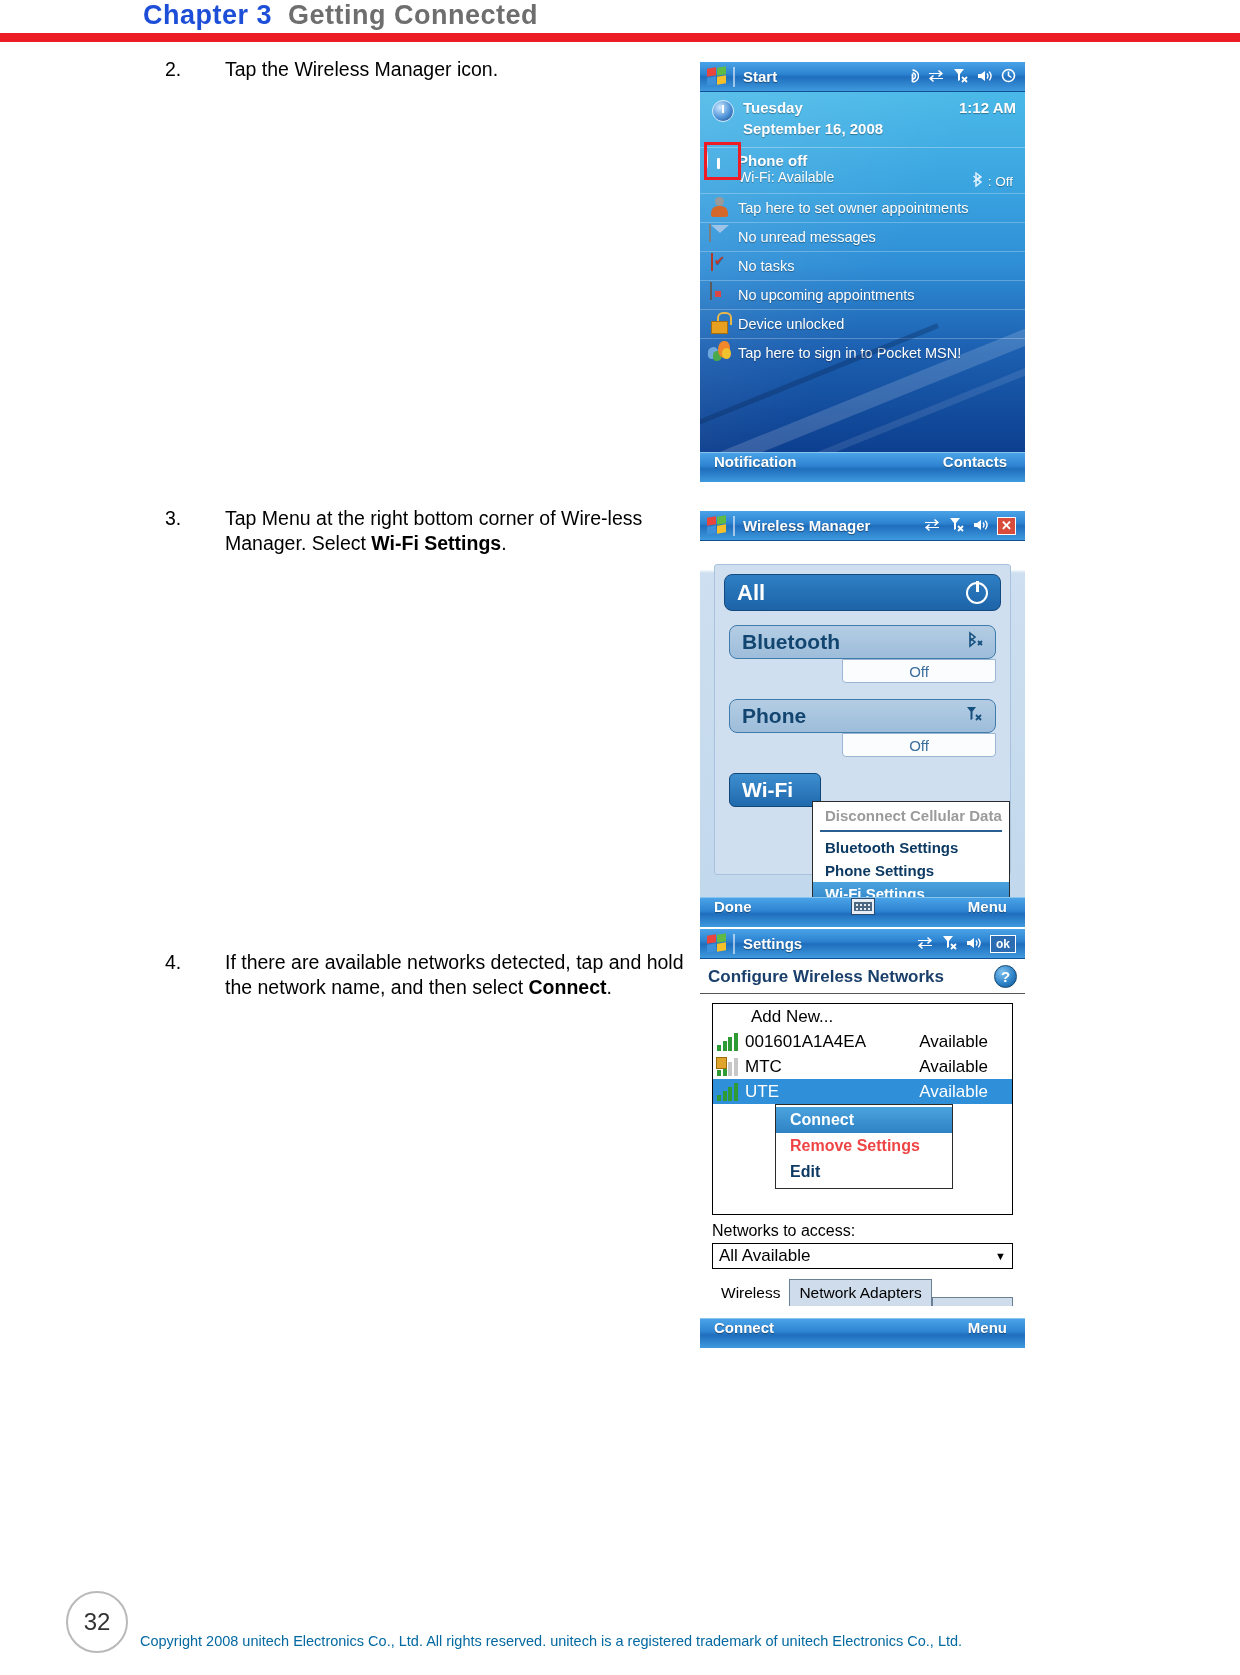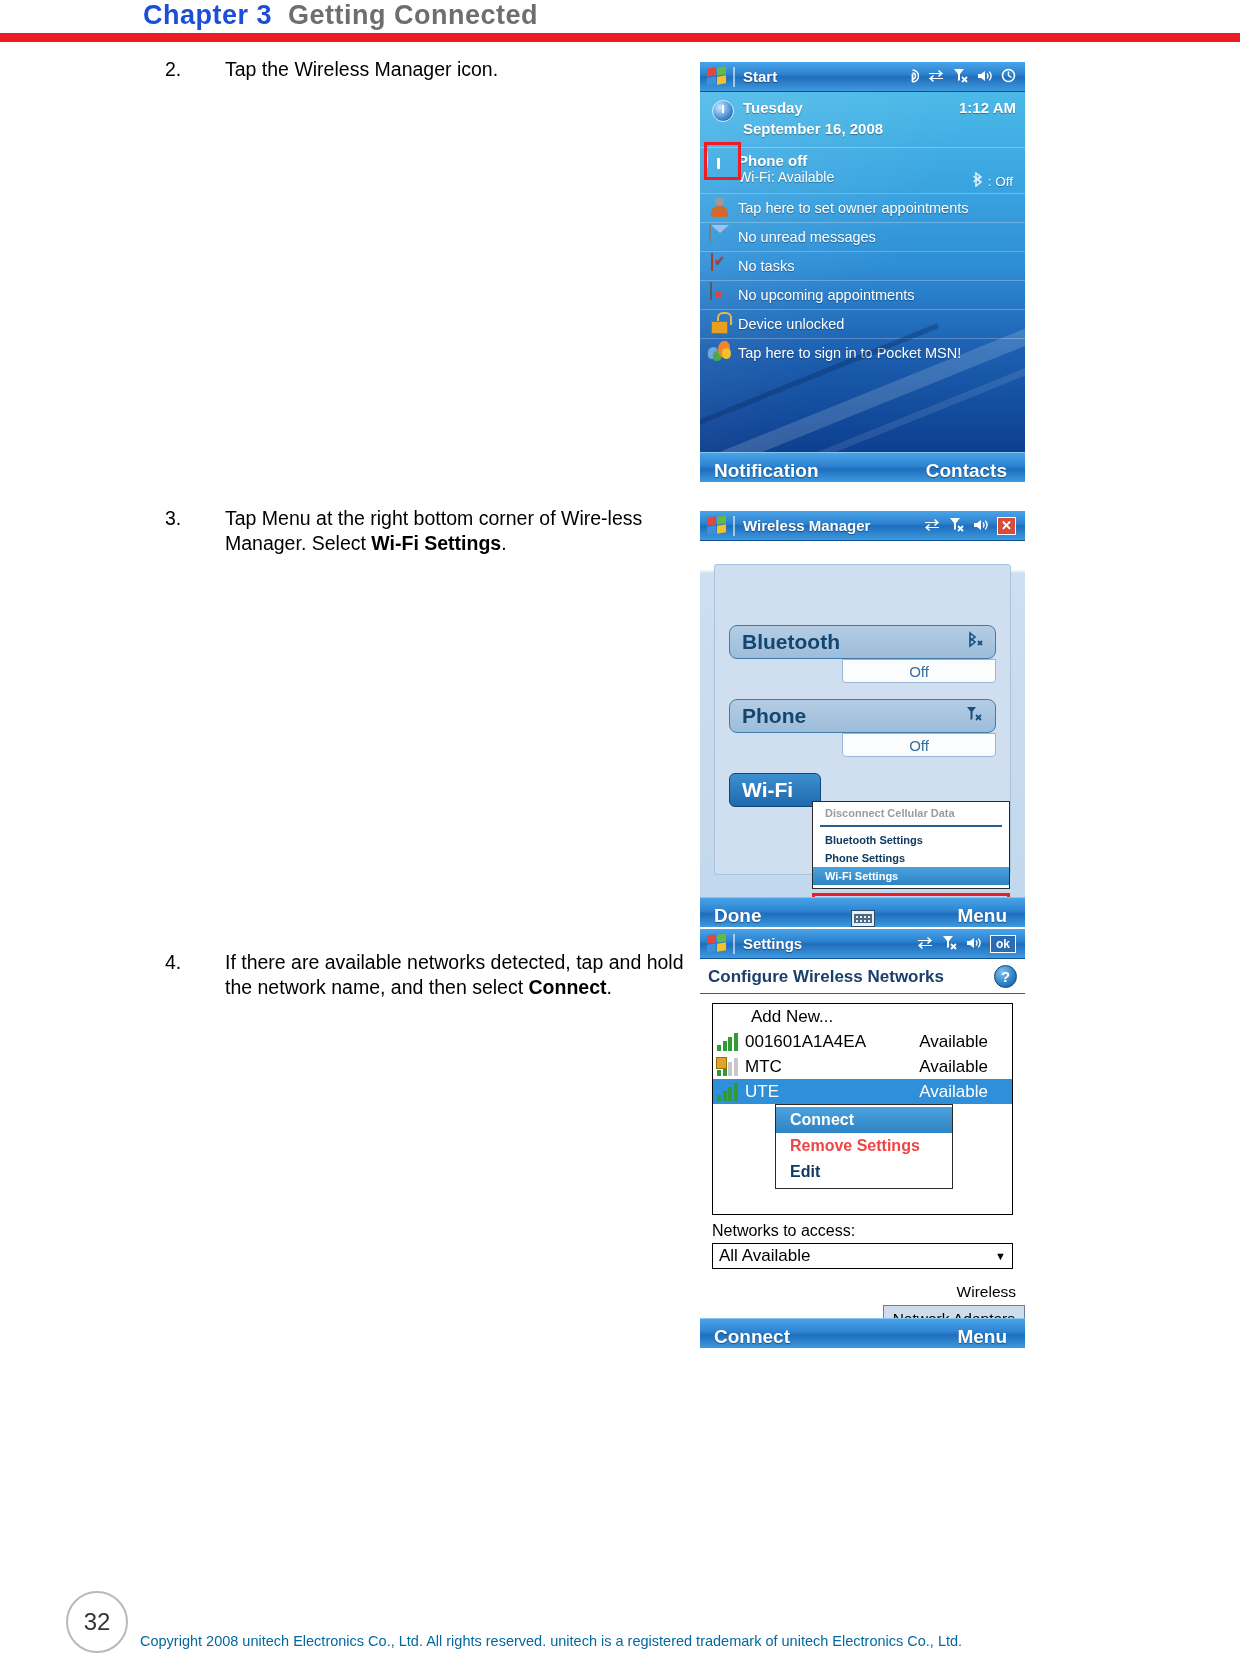--- a/index.html
+++ b/index.html
@@ -269,22 +269,22 @@
   .redbox {
     position: absolute;
     border: 3px solid #ee1c25;
     pointer-events: none;
   }
 
   .softbar {
     height: 30px;
     background: linear-gradient(to bottom, #4aa3e8 0%, #2d83d0 45%, #1f6ebd 55%, #3f9ade 100%);
     border-top: 1px solid #88c5ee;
-    display: flex; align-items: flex-end;
-    color: #ffffff; font-size: 19px; font-weight: bold;
+    display: flex; align-items: flex-start;
+    color: #ffffff; font-size: 15px; font-weight: bold;
     text-shadow: 0 1px 1px rgba(0,0,0,.4);
     position: relative;
   }
   .softbar .sb-left { margin-left: 14px; }
   .softbar .sb-right { margin-left: auto; margin-right: 18px; }
   .softbar .sb-center {
     position: absolute; left: 50%; transform: translateX(-50%);
     width: 24px; height: 17px;
     background: #e7eef5; border: 1px solid #2b4a6d;
     display: flex; align-items: center; justify-content: center;
@@ -361,21 +361,21 @@
   .wm-menu {
     position: absolute;
     left: 112px; top: 260px; width: 198px;
     background: #ffffff;
     border: 1.5px solid #2b2b2b;
     padding: 2px 0 3px 0;
     z-index: 6;
   }
   .wm-menu .mi {
     padding: 3px 10px 3px 12px;
-    font-size: 11px;
+    font-size: 15px;
     font-weight: bold;
     color: #0d3a63;
     white-space: nowrap;
   }
   .wm-menu .mi.dis { color: #9b9b9b; font-weight: bold; }
   .wm-menu .msep { height: 1.5px; background: #2b5f91; margin: 3px 7px 4px 7px; }
   .wm-menu .mi.hl {
     background: linear-gradient(to bottom, #4ba3de 0%, #2e83c4 100%);
     color: #ffffff;
   }
@@ -464,21 +464,20 @@
     background: #ffffff;
     display: flex; align-items: center;
     padding: 0 6px;
     font-size: 17px;
   }
   .set-select .caret { margin-left: auto; font-size: 11px; }
   .set-tabs {
     display: flex; align-items: flex-end;
     margin: 10px 0 0 12px;
     font-size: 15.5px;
-    flex-direction: column;
   }
   .set-tabs .tab {
     padding: 4px 9px 4px 9px;
     background: #ffffff;
     color: #000;
   }
   .set-tabs .tab.on {
     background: #cfdceb;
     border: 1px solid #6b7f95;
     border-bottom: none;
@@ -685,20 +684,24 @@
             <path d="M10 4.5a4 4 0 0 1 0 5M12.3 2.6a7 7 0 0 1 0 8.8" fill="none" stroke="#fff" stroke-width="1.4"></path>
           </svg>
       </span>
       <span class="tb-close">✕</span>
     </span>
   </div>
 
   <div class="wm-body">
     <div class="wm-panel">
 
+      <div class="wm-all">
+        <span>All</span>
+        <span class="wm-power"></span>
+      </div>
 
       <div class="wm-item" style="top:60px;">
         <span>Bluetooth</span>
         <span class="wm-ic">
           <svg width="18" height="18" viewBox="0 0 18 18">
               <path d="M5 2l5 4-5 4V2zM5 7l5 4-5 4V7z" fill="none" stroke="#15507f" stroke-width="1.6"></path>
               <path d="M13 10l4 4M17 10l-4 4" stroke="#15507f" stroke-width="1.8"></path>
             </svg>
         </span>
       </div>

